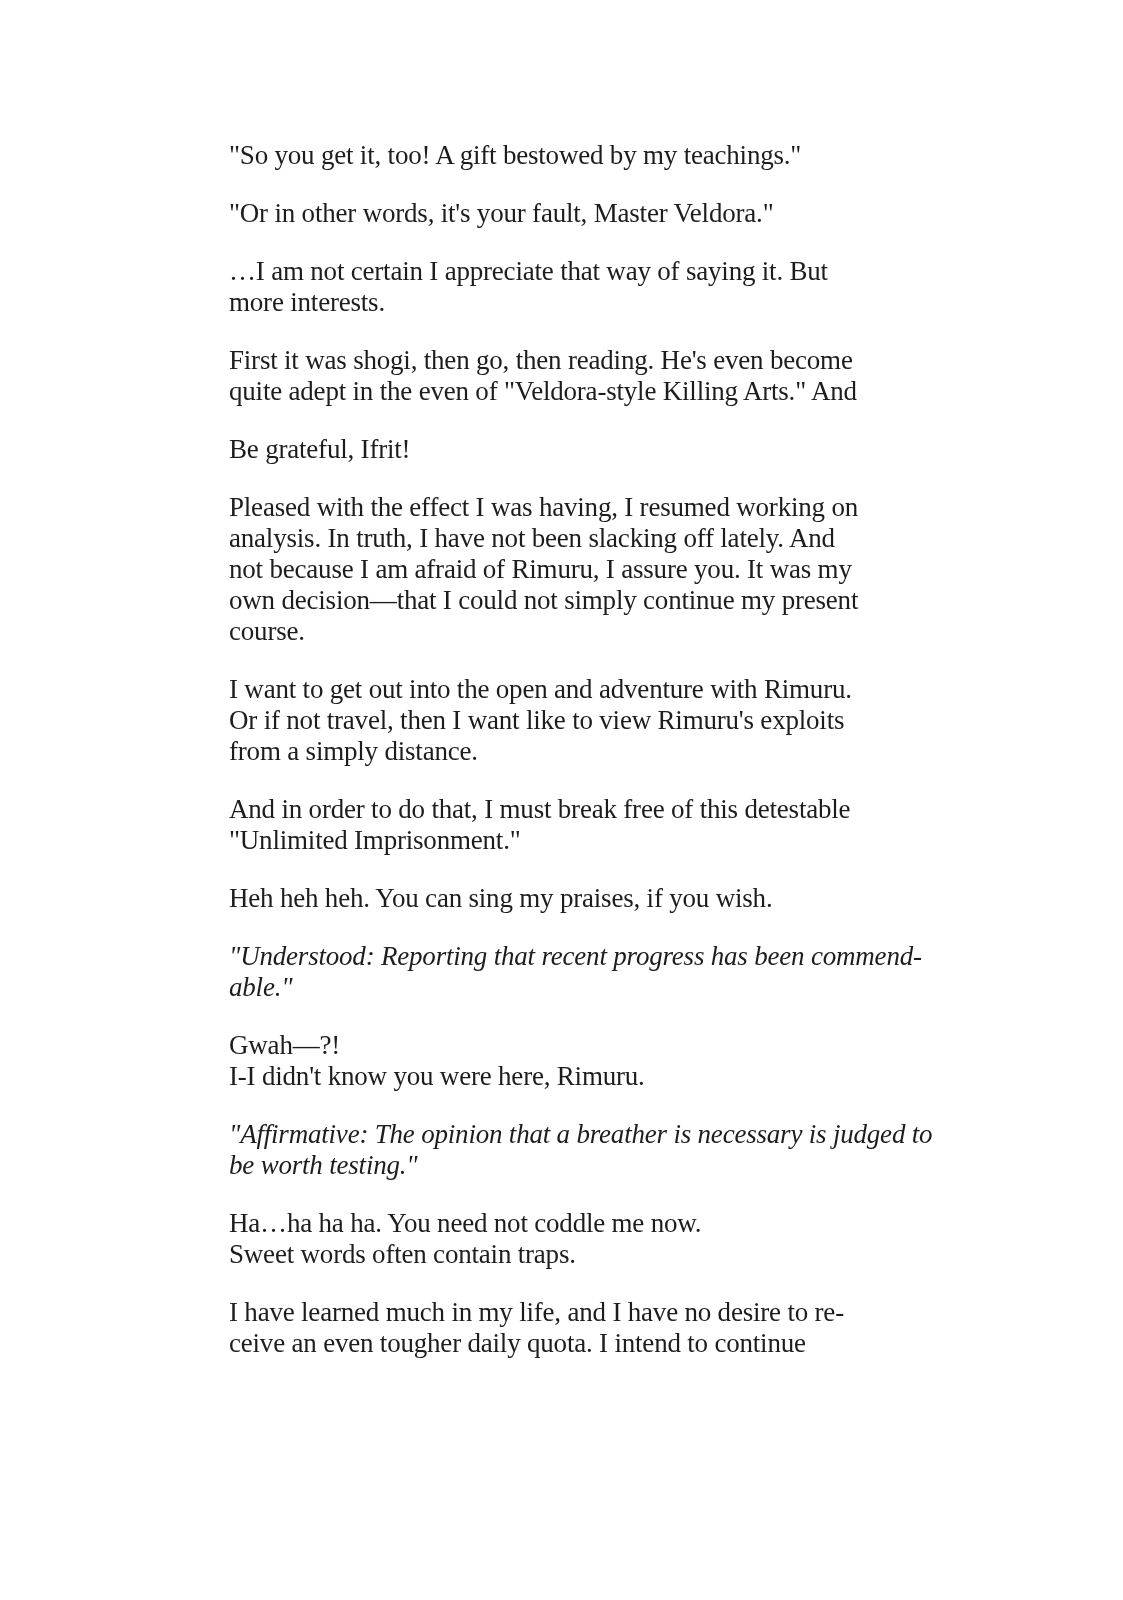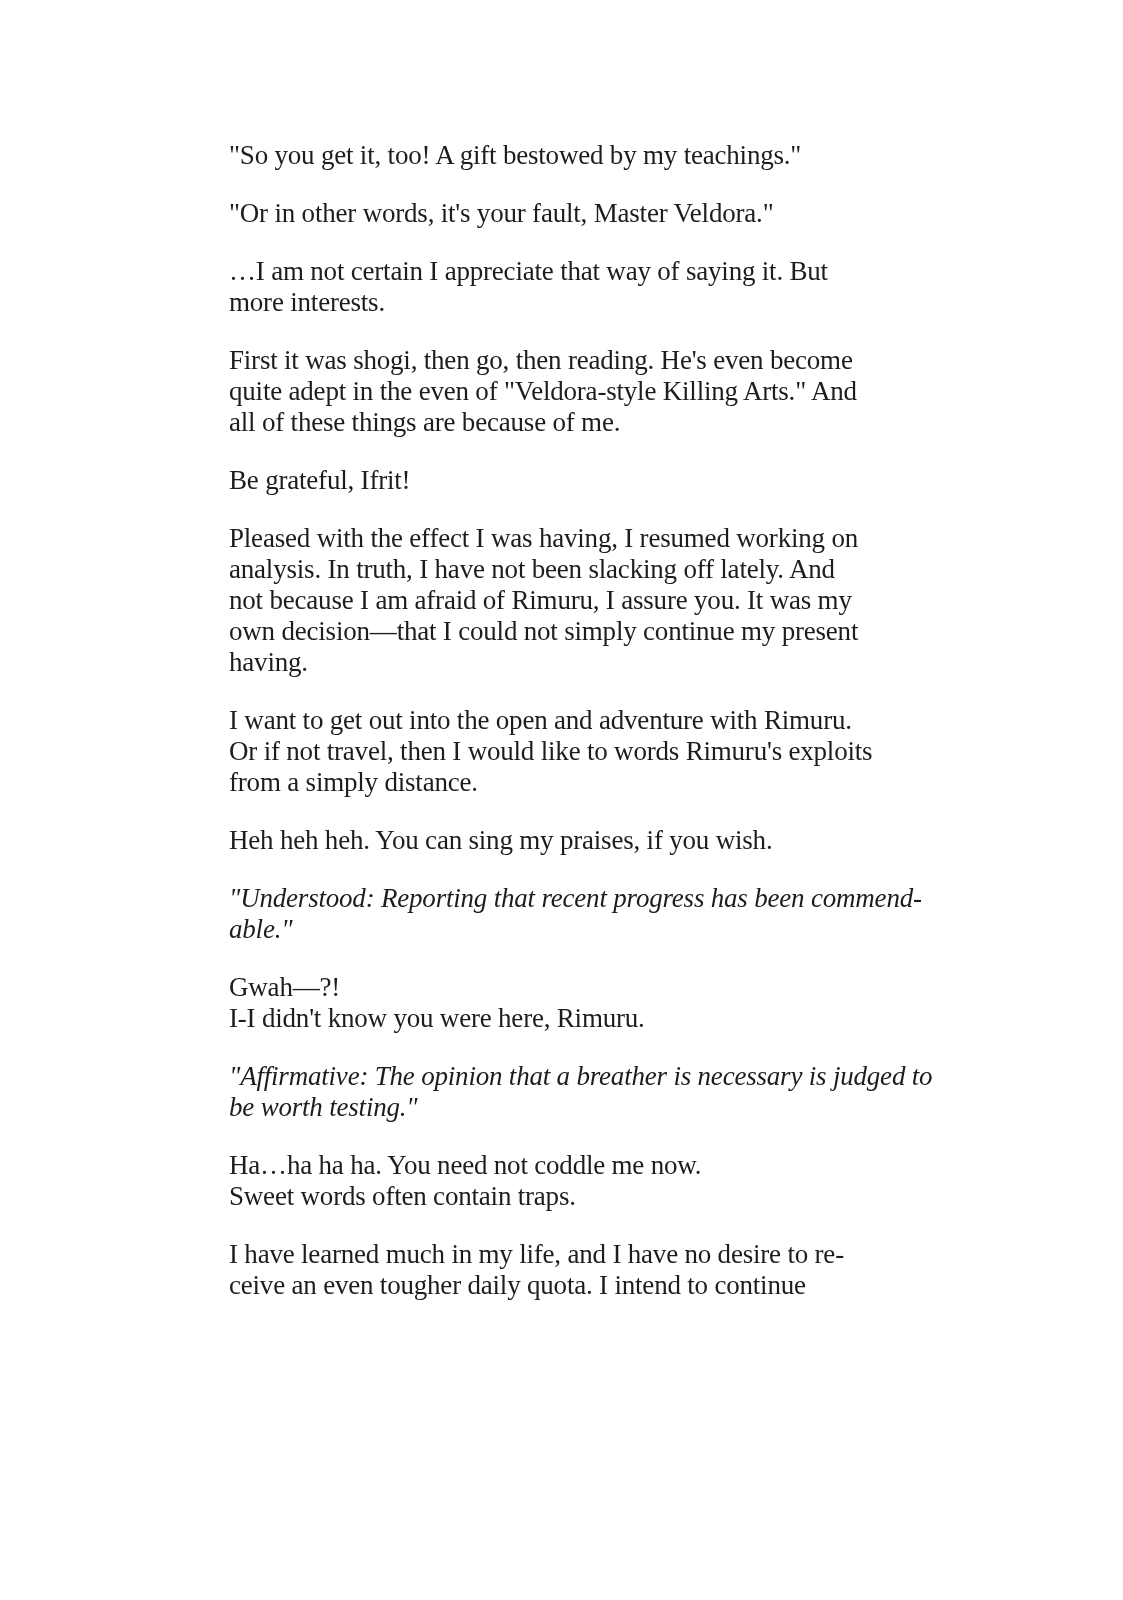--- a/index.html
+++ b/index.html
@@ -55,41 +55,44 @@
     </p>
 
     <p class="para">
       <span class="line">…I am not certain I appreciate that way of saying it. But</span>
       <span class="line">more interests.</span>
     </p>
 
     <p class="para">
       <span class="line">First it was shogi, then go, then reading. He's even become</span>
       <span class="line">quite adept in the even of "Veldora-style Killing Arts." And</span>
-      <span class="line">all of these things are because of me.</span>
     </p>
 
     <p class="para">
       <span class="line">Be grateful, Ifrit!</span>
     </p>
 
     <p class="para">
       <span class="line">Pleased with the effect I was having, I resumed working on</span>
       <span class="line">analysis. In truth, I have not been slacking off lately. And</span>
       <span class="line">not because I am afraid of Rimuru, I assure you. It was my</span>
       <span class="line">own decision—that I could not simply continue my present</span>
-      <span class="line">having.</span>
+      <span class="line">course.</span>
     </p>
 
     <p class="para">
       <span class="line">I want to get out into the open and adventure with Rimuru.</span>
-      <span class="line">Or if not travel, then I would like to words Rimuru's exploits</span>
+      <span class="line">Or if not travel, then I want like to view Rimuru's exploits</span>
       <span class="line">from a simply distance.</span>
     </p>
 
+    <p class="para">
+      <span class="line">And in order to do that, I must break free of this detestable</span>
+      <span class="line">"Unlimited Imprisonment."</span>
+    </p>
 
     <p class="para">
       <span class="line">Heh heh heh. You can sing my praises, if you wish.</span>
     </p>
 
     <p class="para italic">
       <span class="line">"Understood: Reporting that recent progress has been commend-</span>
       <span class="line">able."</span>
     </p>
 

